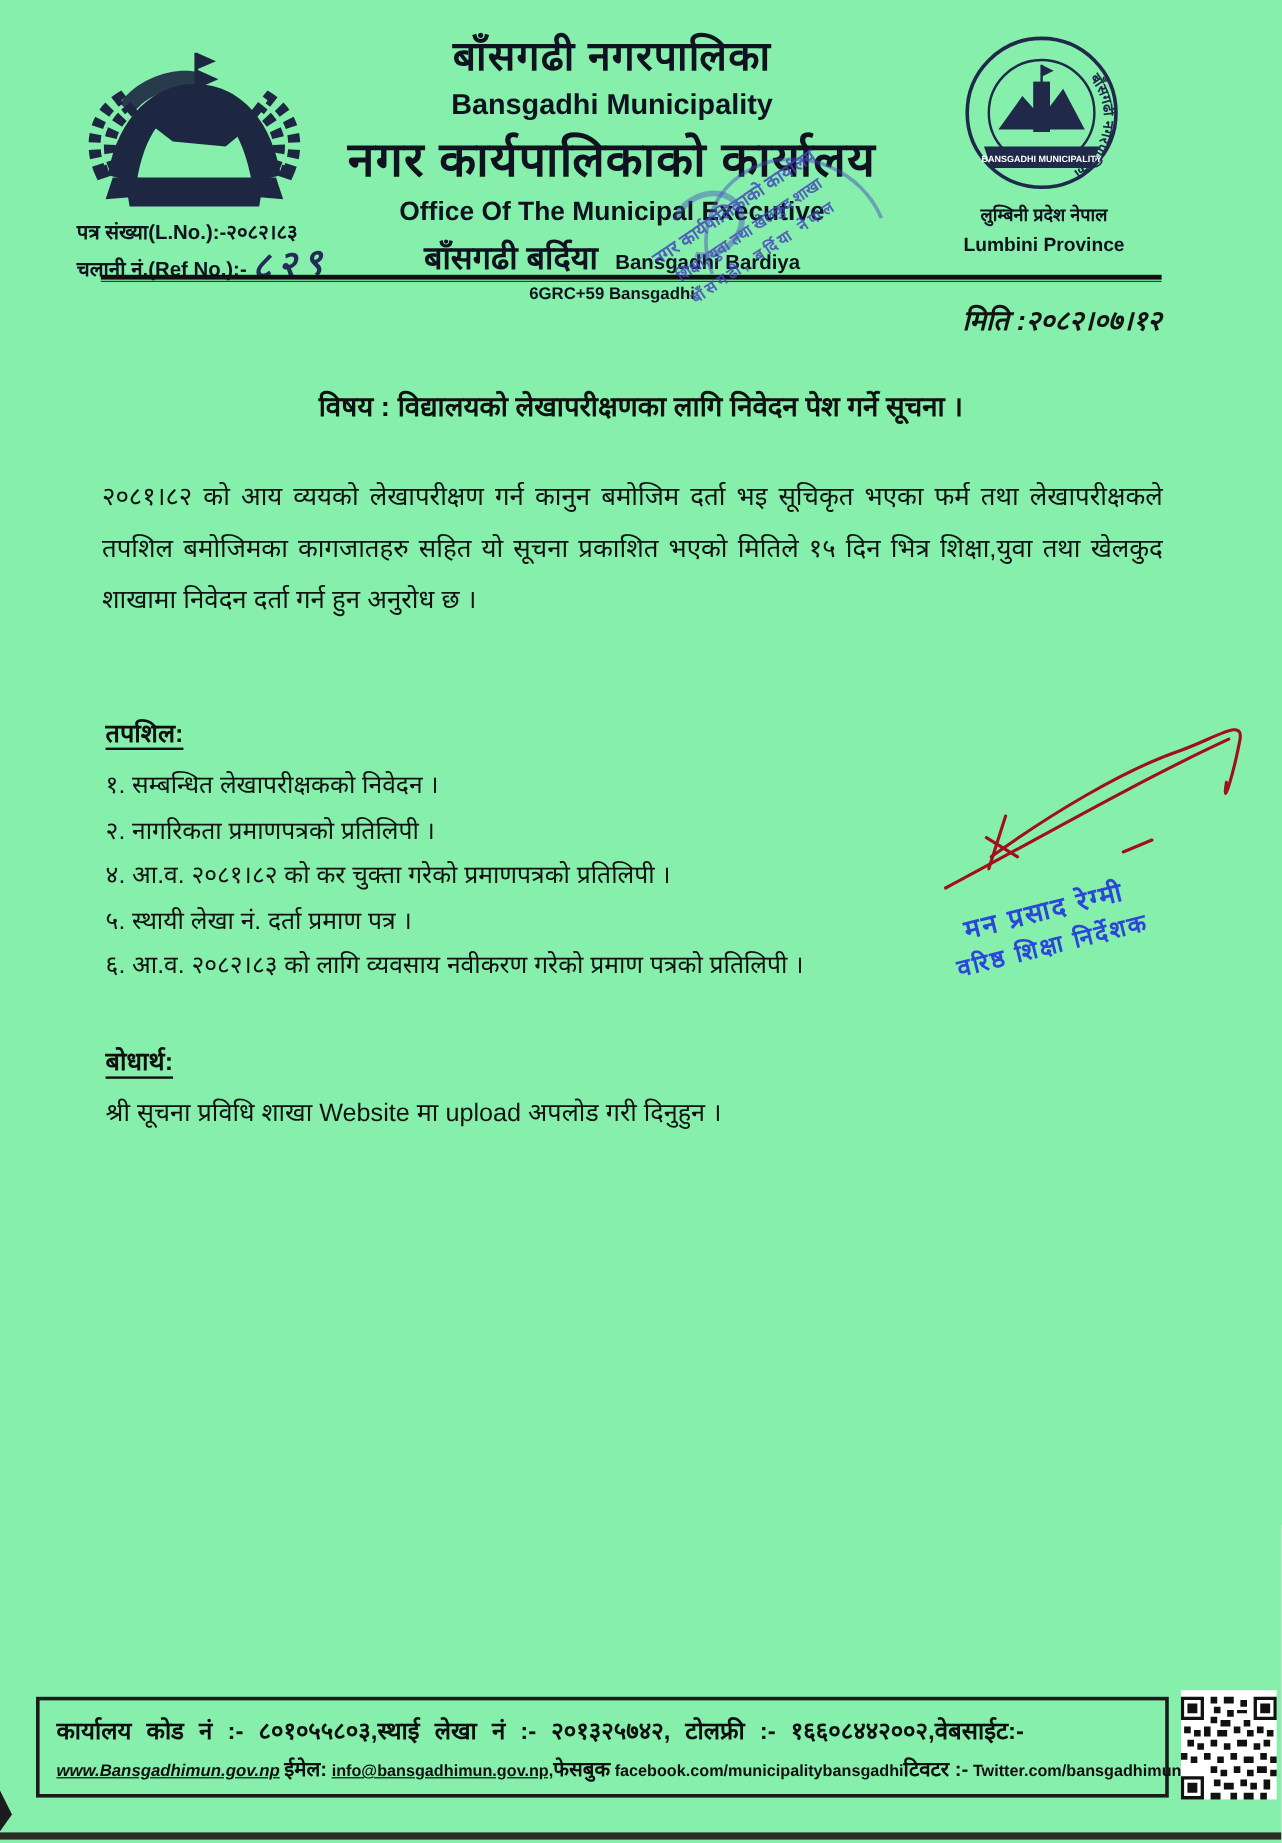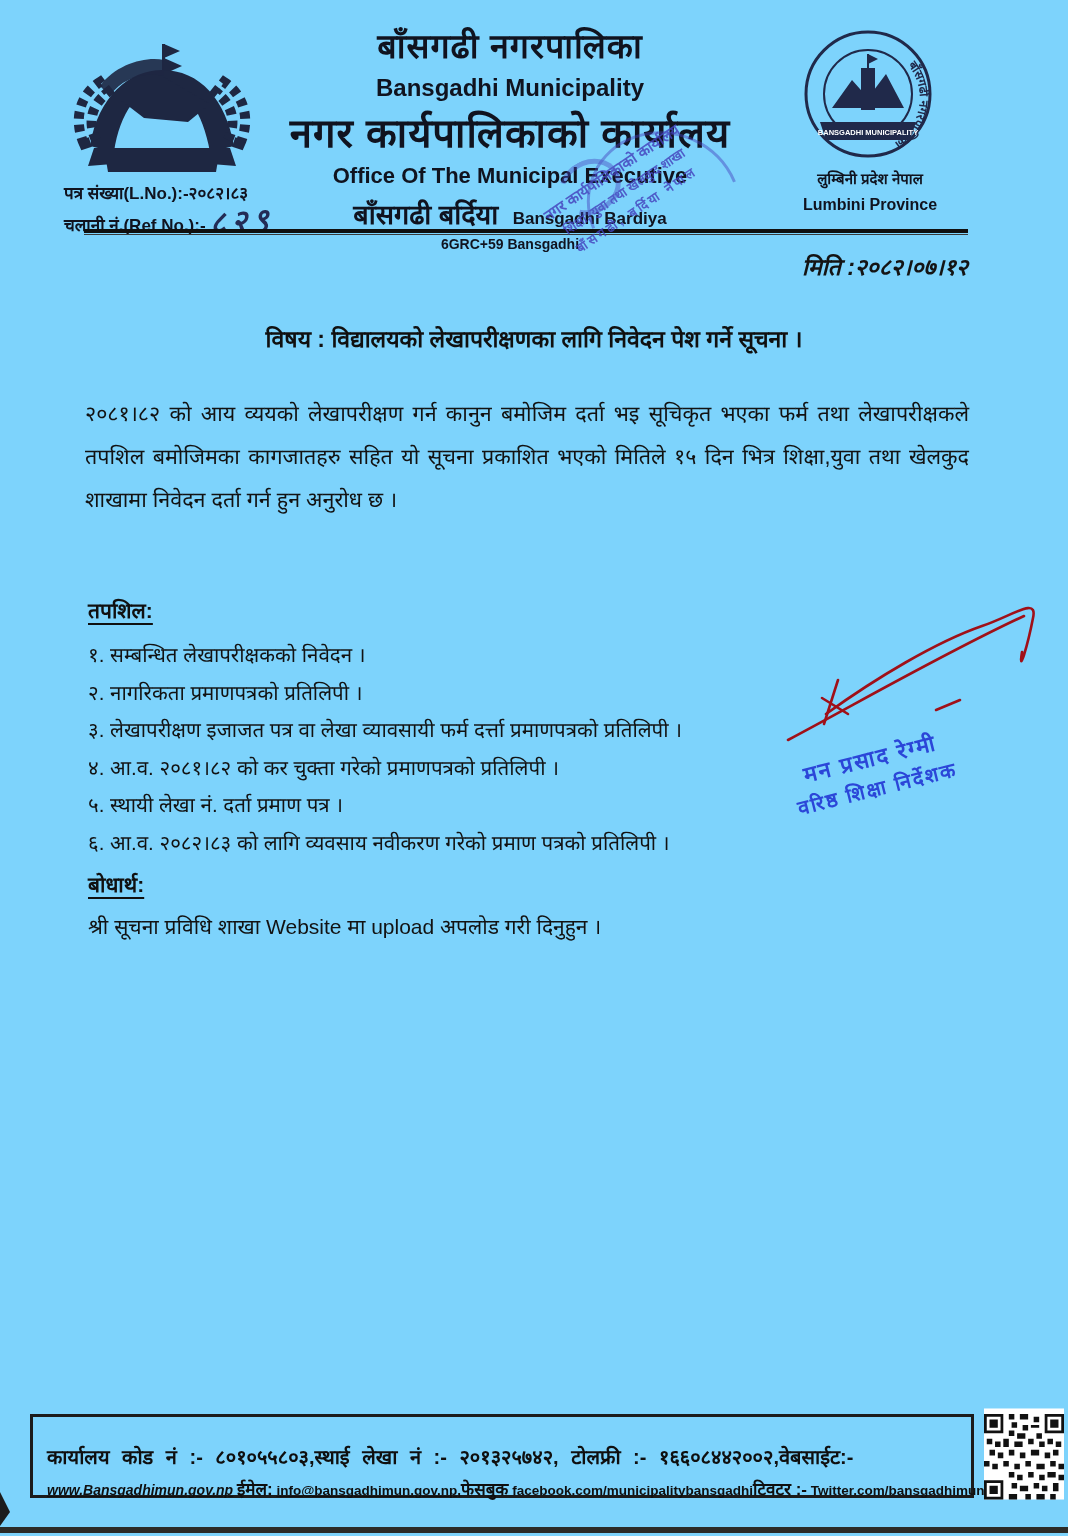--- a/index.html
+++ b/index.html
@@ -1,18 +1,18 @@
 <!DOCTYPE html>
 <html><head>
 <meta charset="utf-8">
 <style>
   html,body{margin:0;padding:0;background:#e8e8e6;}
   .page{
     position:relative; width:1068px; height:1536px; margin:0 auto;
-    background:#7dd3fc; overflow:hidden;
+    background:#86efac; overflow:hidden;
     font-family:"Liberation Sans","DejaVu Sans",sans-serif;
     color:#151515;
   }
   
   .hdr-center{position:absolute;left:230px;top:22px;width:560px;text-align:center;color:#10131f;}
   .t-np{font-size:34px;font-weight:bold;letter-spacing:1px;}
   .t-en{font-size:24px;font-weight:bold;margin-top:6px;}
   .o-np{font-size:40px;font-weight:bold;margin-top:2px;letter-spacing:1px;}
   .o-en{font-size:22px;font-weight:bold;margin-top:4px;}
   .place-row{margin-top:6px;}
@@ -43,21 +43,21 @@
   .jline.last{text-align:left;text-align-last:left;}
   .sec-head{position:absolute;left:88px;font-size:21px;font-weight:bold;color:#101010;text-decoration:underline;text-underline-offset:5px;}
   .details-list{position:absolute;left:88px;top:636px;font-size:20.5px;color:#121212;line-height:37.5px;}
   .cc-line{position:absolute;left:88px;top:912px;font-size:21px;color:#121212;text-align:center;}
   
   .sig{position:absolute;left:786px;top:582px;}
   .hand-name{position:absolute;left:792px;top:744px;transform:rotate(-14deg);color:#2b46d8;font-weight:bold;text-align:center;line-height:30px;letter-spacing:2px;}
   .hand-name .n1{font-size:22px;}
   .hand-name .n2{font-size:20px;}
   
-  .footer-box{position:absolute;left:30px;top:1414px;width:944px;height:84px;border:3px solid #1b1b1b;box-sizing:border-box;padding:26px 14px 0 14px;color:#0f0f0f;}
+  .footer-box{position:absolute;left:30px;top:1414px;width:944px;height:84px;border:3px solid #1b1b1b;box-sizing:border-box;padding:11px 14px 0 14px;color:#0f0f0f;}
   .f1{font-size:20px;font-weight:bold;word-spacing:7px;white-space:nowrap;}
   .f2{margin-top:7px;font-size:13.5px;font-weight:bold;white-space:nowrap;}
   .f2 .dev{font-size:17px;}
   .f2 .site{font-style:italic;text-decoration:underline;font-size:14px;}
   .f2 .mail{text-decoration:underline;}
   .qr{position:absolute;left:984px;top:1408px;}
   .bottom-strip{position:absolute;left:0;top:1527px;width:100%;height:6px;background:#2b2b28;}
   .corner-wedge{position:absolute;left:0;top:1492px;width:0;height:0;border-left:10px solid #1c1c1c;border-top:20px solid transparent;border-bottom:14px solid transparent;}
 </style>
 </head>
@@ -147,21 +147,20 @@
   <div class="body-par">
     <div class="jline">२०८१।८२ को आय व्ययको लेखापरीक्षण गर्न कानुन बमोजिम दर्ता भइ सूचिकृत भएका फर्म तथा लेखापरीक्षकले</div>
     <div class="jline">तपशिल बमोजिमका कागजातहरु सहित यो सूचना प्रकाशित भएको मितिले १५ दिन भित्र शिक्षा,युवा तथा खेलकुद</div>
     <div class="jline last">शाखामा निवेदन दर्ता गर्न हुन अनुरोध छ ।</div>
   </div>
 
   <div class="sec-head" style="top:596px;">तपशिल:</div>
   <div class="details-list">
     <div>१. सम्बन्धित लेखापरीक्षकको निवेदन ।</div>
     <div>२. नागरिकता प्रमाणपत्रको प्रतिलिपी ।</div>
-    <div>३. लेखापरीक्षण इजाजत पत्र वा लेखा व्यावसायी फर्म दर्त्ता प्रमाणपत्रको प्रतिलिपी ।</div>
     <div>४. आ.व. २०८१।८२ को कर चुक्ता गरेको प्रमाणपत्रको प्रतिलिपी ।</div>
     <div>५. स्थायी लेखा नं. दर्ता प्रमाण पत्र ।</div>
     <div>६. आ.व. २०८२।८३ को लागि व्यवसाय नवीकरण गरेको प्रमाण पत्रको प्रतिलिपी ।</div>
   </div>
 
   <div class="sig">
     <svg width="278" height="170" viewBox="0 0 278 170">
       <g fill="none" stroke="#a01018" stroke-width="2.6" stroke-linecap="round">
         <path d="M2 158 C 70 122 160 70 238 34"></path>
         <path d="M40 132 C 90 96 150 60 196 44 C 226 34 252 14 247 36 C 242 62 232 96 236 70"></path>

